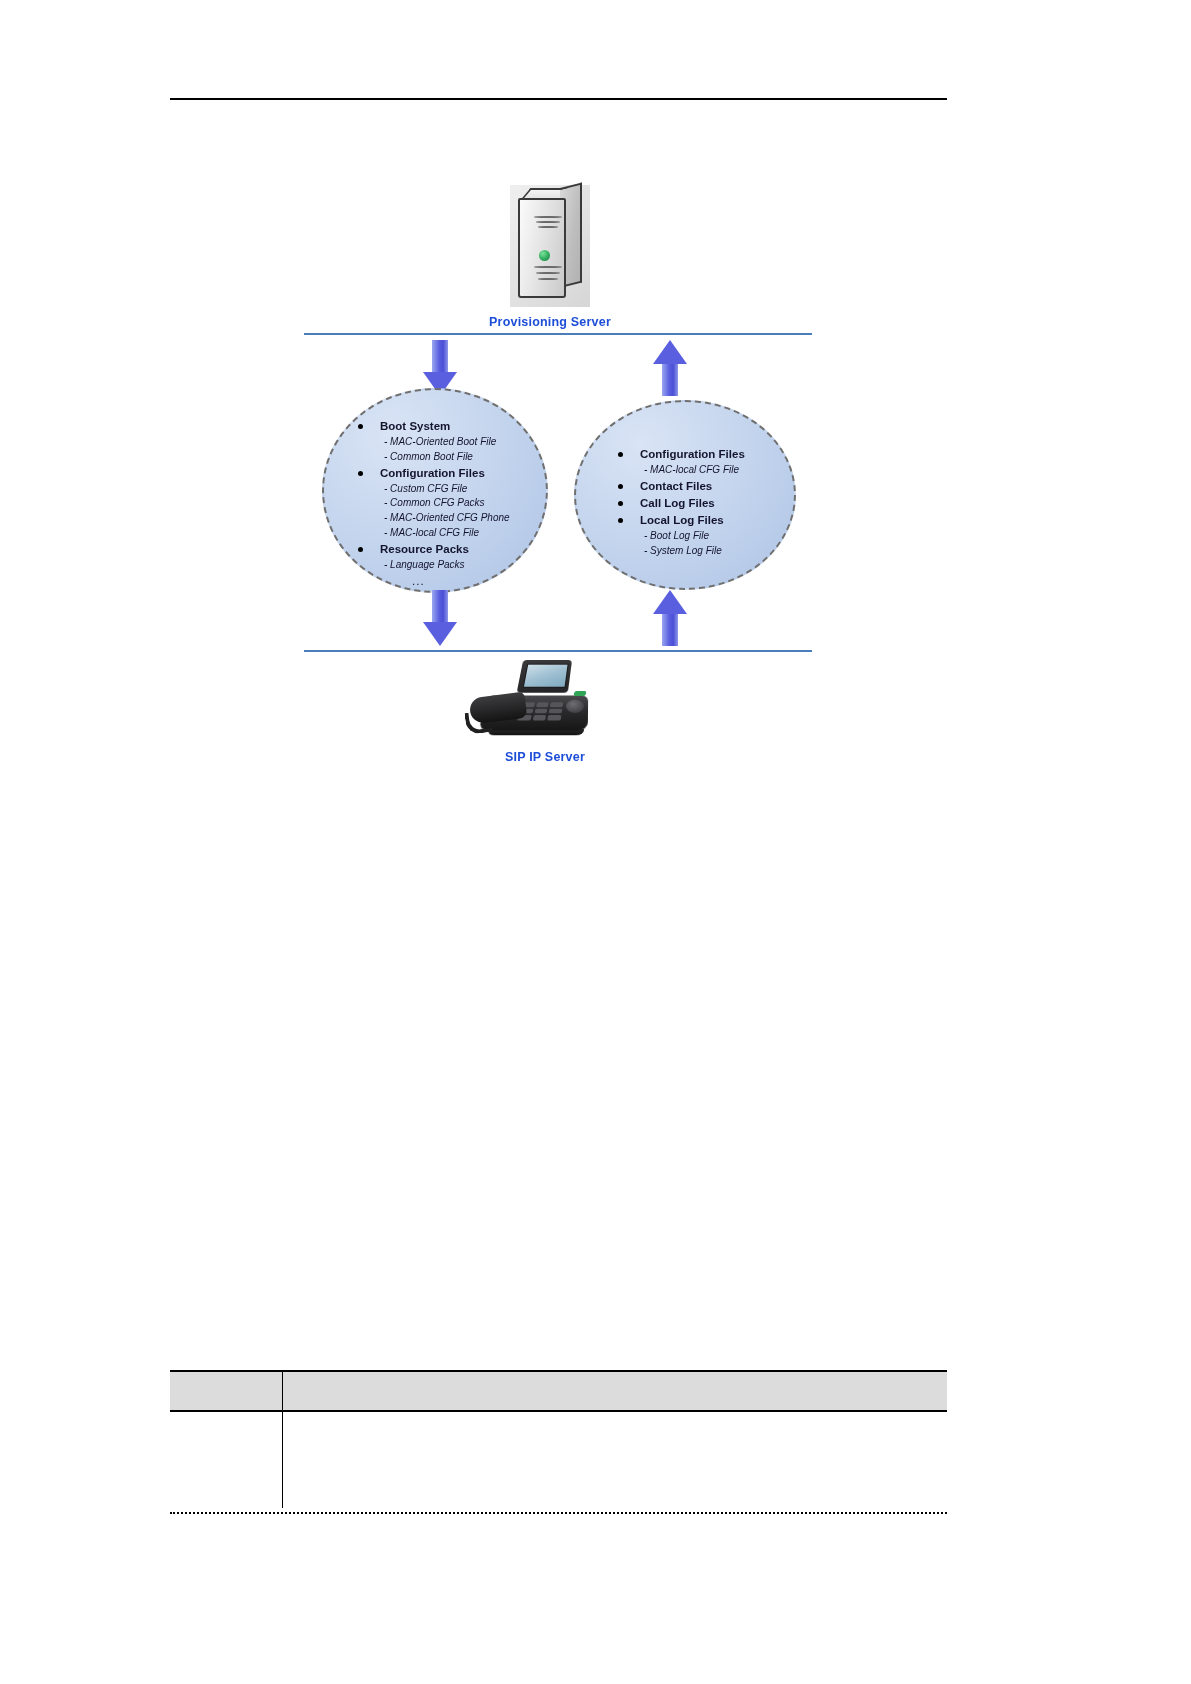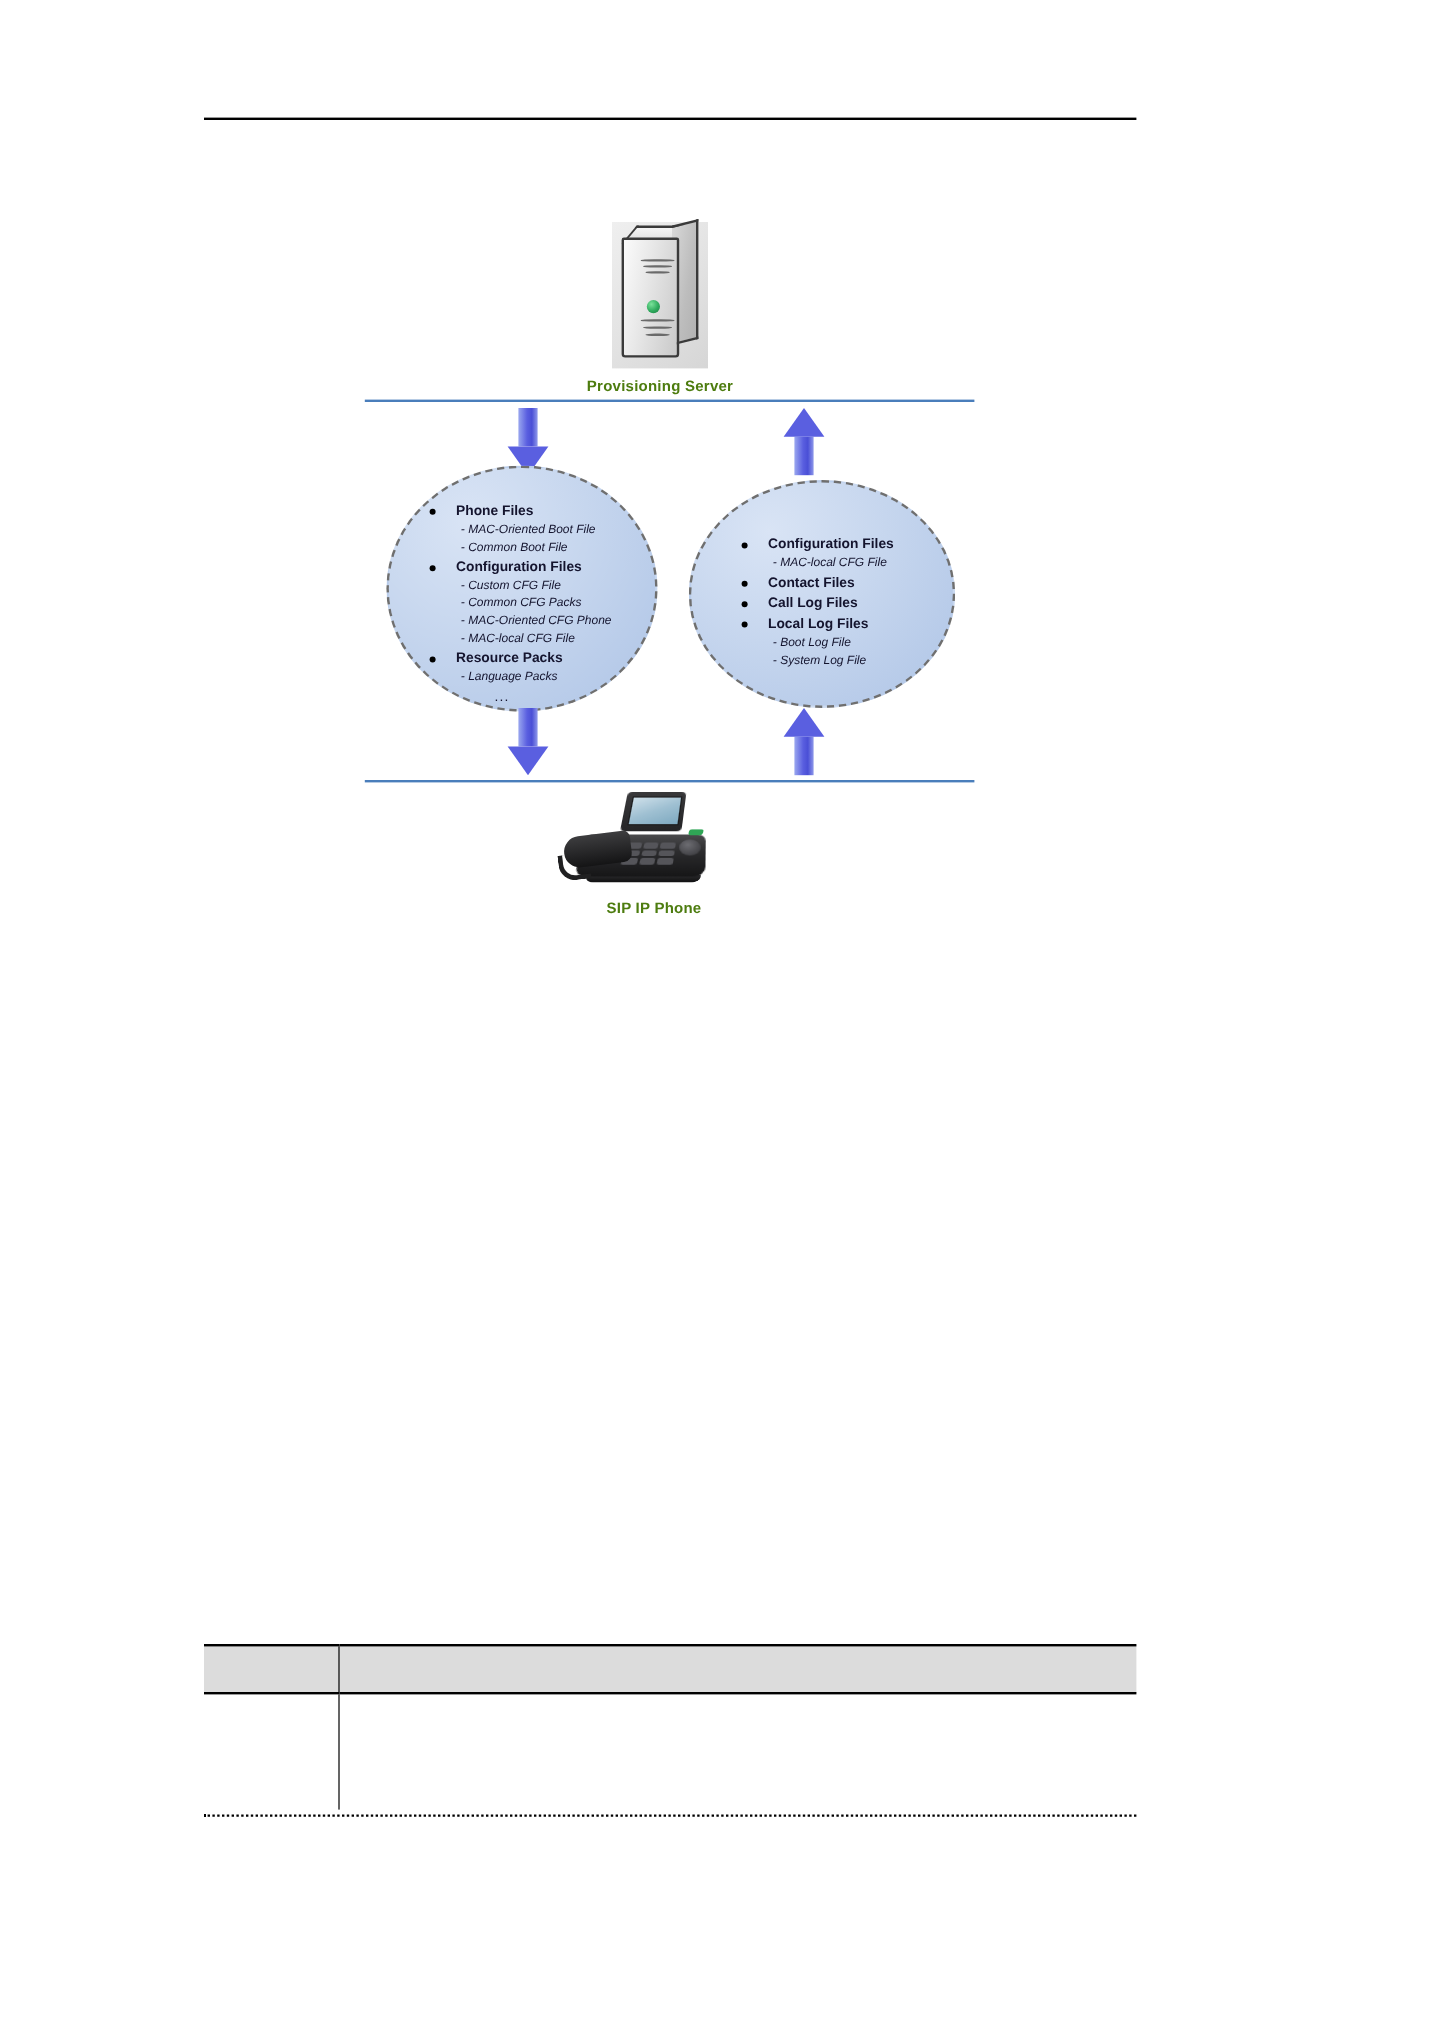--- a/index.html
+++ b/index.html
@@ -103,21 +103,21 @@
     border-radius: 50%;
     background: radial-gradient(circle at 35% 32%, #7ae29a 0%, #2faa5d 55%, #1d7c42 100%);
   }
 
   .node-label {
     position: absolute;
     text-align: center;
     font-weight: bold;
     font-size: 12.5px;
     letter-spacing: 0.2px;
-    color: #4d7c0f;
+    color: #1d4ed8;
     white-space: nowrap;
   }
   .server-label { left: 260px; top: 165px; width: 240px; }
   .phone-label  { left: 255px; top: 600px; width: 240px; }
 
   
   .blue-rule {
     position: absolute;
     left: 134px;
     width: 508px;
@@ -373,21 +373,21 @@
     <div class="shaft"></div>
       <div class="head"></div>
   </div>
   <div class="arrow up a2">
     <div class="shaft"></div>
       <div class="head"></div>
   </div>
 
   <div class="bubble left">
     <div class="bubble-content">
-      <div class="b-head">Phone Files</div>
+      <div class="b-head">Boot System</div>
       <div class="b-sub">- MAC-Oriented Boot File</div>
       <div class="b-sub">- Common Boot File</div>
       <div class="b-head">Configuration Files</div>
       <div class="b-sub">- Custom  CFG File</div>
       <div class="b-sub">- Common  CFG Packs</div>
       <div class="b-sub">- MAC-Oriented CFG Phone</div>
       <div class="b-sub">- MAC-local CFG File</div>
       <div class="b-head">Resource Packs</div>
       <div class="b-sub">- Language  Packs</div>
       <div class="b-ellipsis">...</div>
@@ -432,21 +432,21 @@
         <span></span>
       <span></span>
         <span></span>
         <span></span>
     </div>
     <div class="phone-nav"></div>
     <div class="phone-greenkey"></div>
     <div class="phone-handset"></div>
   </div>
 
-  <div class="node-label phone-label">SIP IP Phone</div>
+  <div class="node-label phone-label">SIP IP Server</div>
 </div>
 
 <table class="doc-table">
   <thead>
     <tr>
       <th class="col-key"></th>
       <th></th>
     </tr>
   </thead>
   <tbody>

